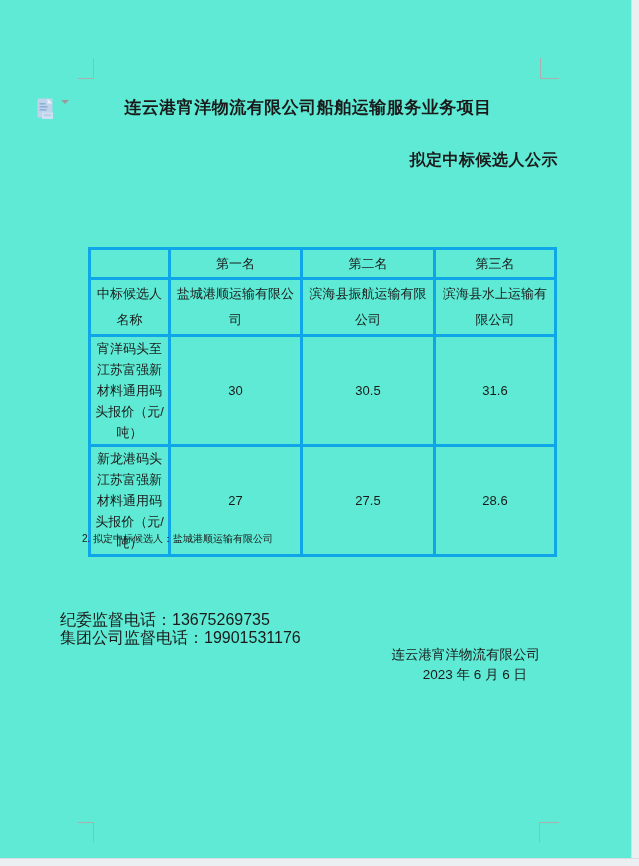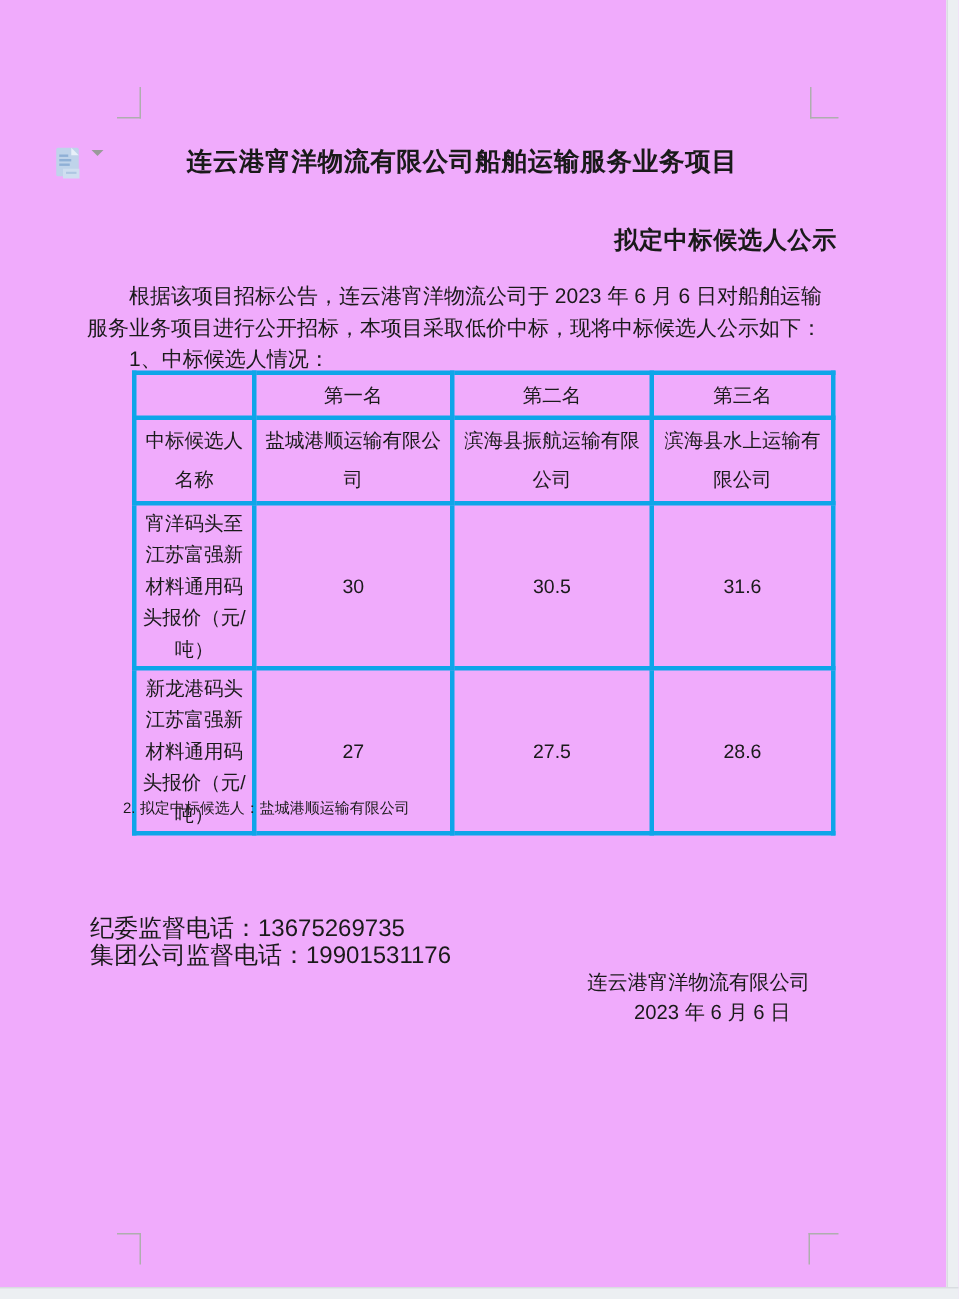--- a/index.html
+++ b/index.html
@@ -1,21 +1,21 @@
 <!DOCTYPE html>
 <html><head>
 <meta charset="utf-8">
 <style>
   html,body{margin:0;padding:0;}
   body{
     width:639px;height:866px;position:relative;background:#ffffff;
     font-family:"Liberation Sans","DejaVu Sans",sans-serif;color:#1a1a1a;
     overflow:hidden;
   }
-  .page{position:absolute;left:0;top:0;width:631px;height:858px;background:#f0abfc;}
+  .page{position:absolute;left:0;top:0;width:631px;height:858px;background:#5eead4;}
   .edge-right{position:absolute;right:0;top:0;width:7px;height:866px;background:#eceff2;border-left:1px solid #d9dde1;}
   .edge-bottom{position:absolute;left:0;bottom:0;width:639px;height:7px;background:#eceff2;border-top:1px solid #d9dde1;}
 
   
   .mark{position:absolute;}
   .mark-tl{left:78px;top:58px;width:15px;height:20px;border-right:1px solid #aeaeae;border-bottom:1px solid #aeaeae;}
   .mark-tr{left:540px;top:58px;width:18px;height:20px;border-left:1px solid #aeaeae;border-bottom:1px solid #aeaeae;}
   .mark-bl{left:78px;top:822px;width:15px;height:20px;border-right:1px solid #aeaeae;border-top:1px solid #aeaeae;}
   .mark-br{left:539px;top:822px;width:19px;height:20px;border-left:1px solid #aeaeae;border-top:1px solid #aeaeae;}
 
@@ -74,25 +74,20 @@
     </span>
     <span class="paste-arrow">
       <span class="bar"></span>
       <span class="tri"></span>
     </span>
   </div>
 
   <div class="title">连云港宵洋物流有限公司船舶运输服务业务项目</div>
   <div class="subtitle">拟定中标候选人公示</div>
 
-  <div class="intro">
-    <div class="ln-indent">根据该项目招标公告，连云港宵洋物流公司于 2023 年 6 月 6 日对船舶运输</div>
-    <div>服务业务项目进行公开招标，本项目采取低价中标，现将中标候选人公示如下：</div>
-    <div class="ln-indent">1、中标候选人情况：</div>
-  </div>
 
   <table class="cand">
     <colgroup>
       <col style="width:80px">
         <col style="width:132px">
         <col style="width:133px">
         <col style="width:121px">
     </colgroup>
     <tbody>
         <tr class="r-head">

